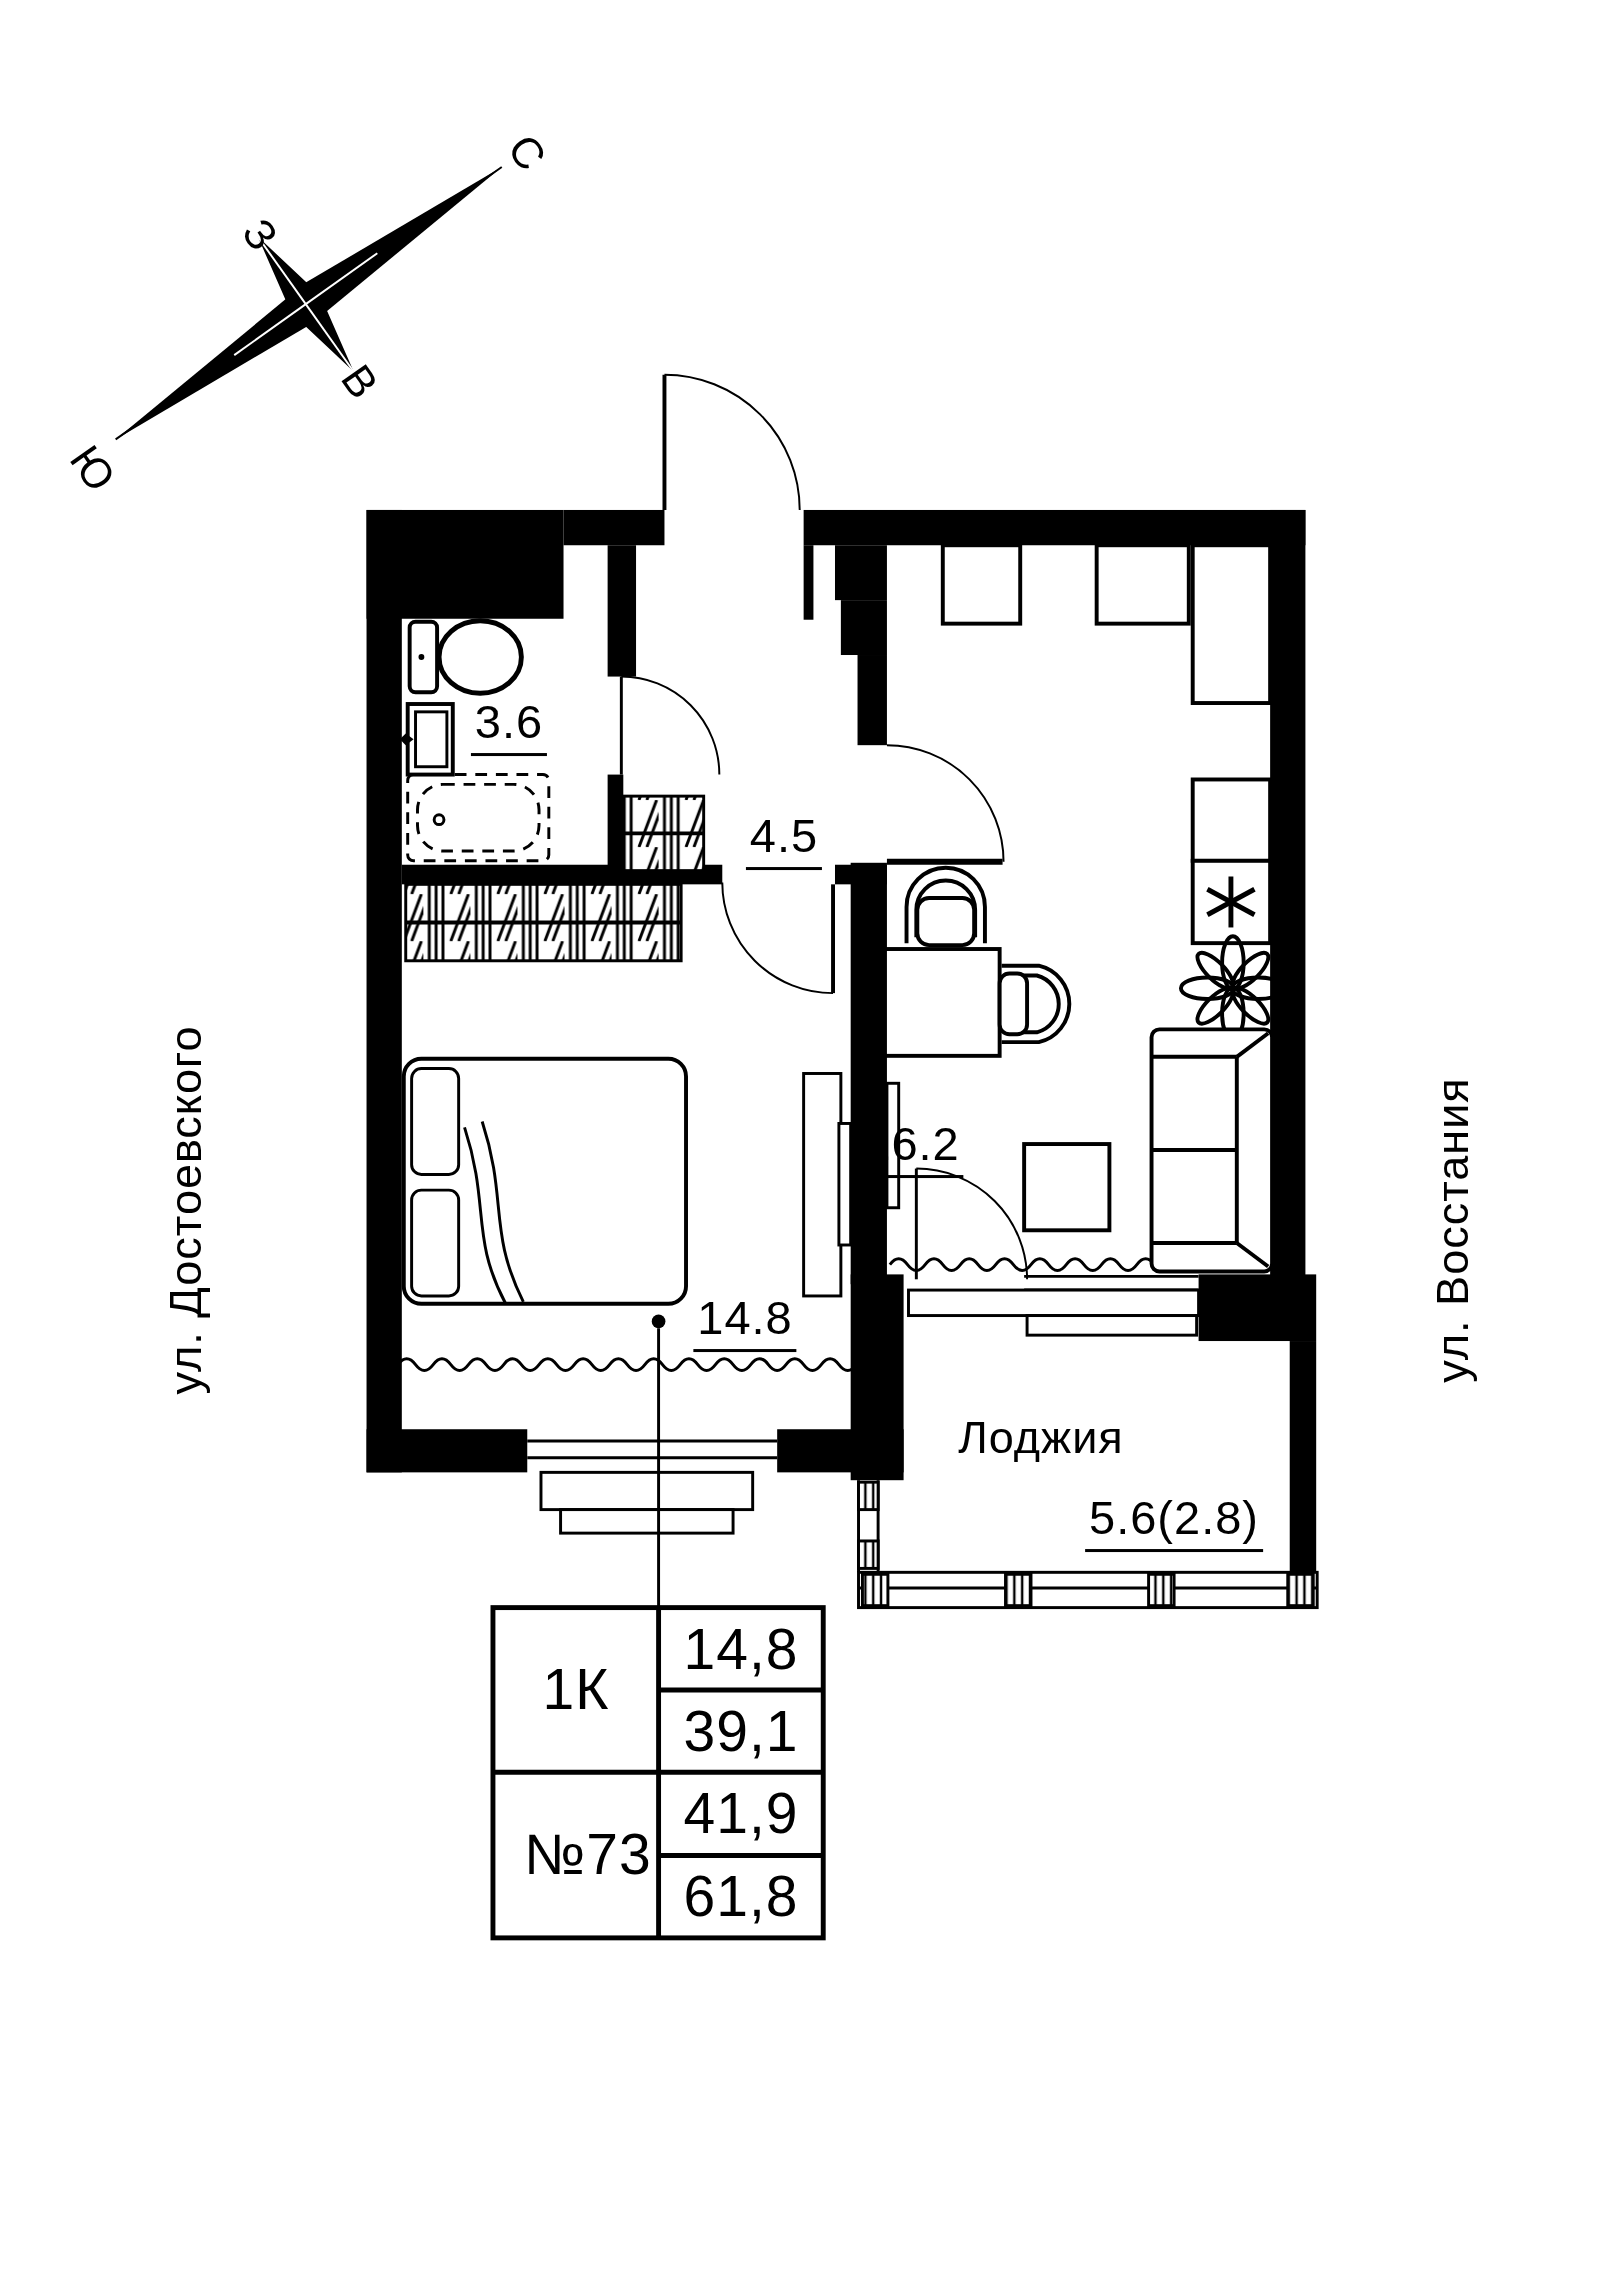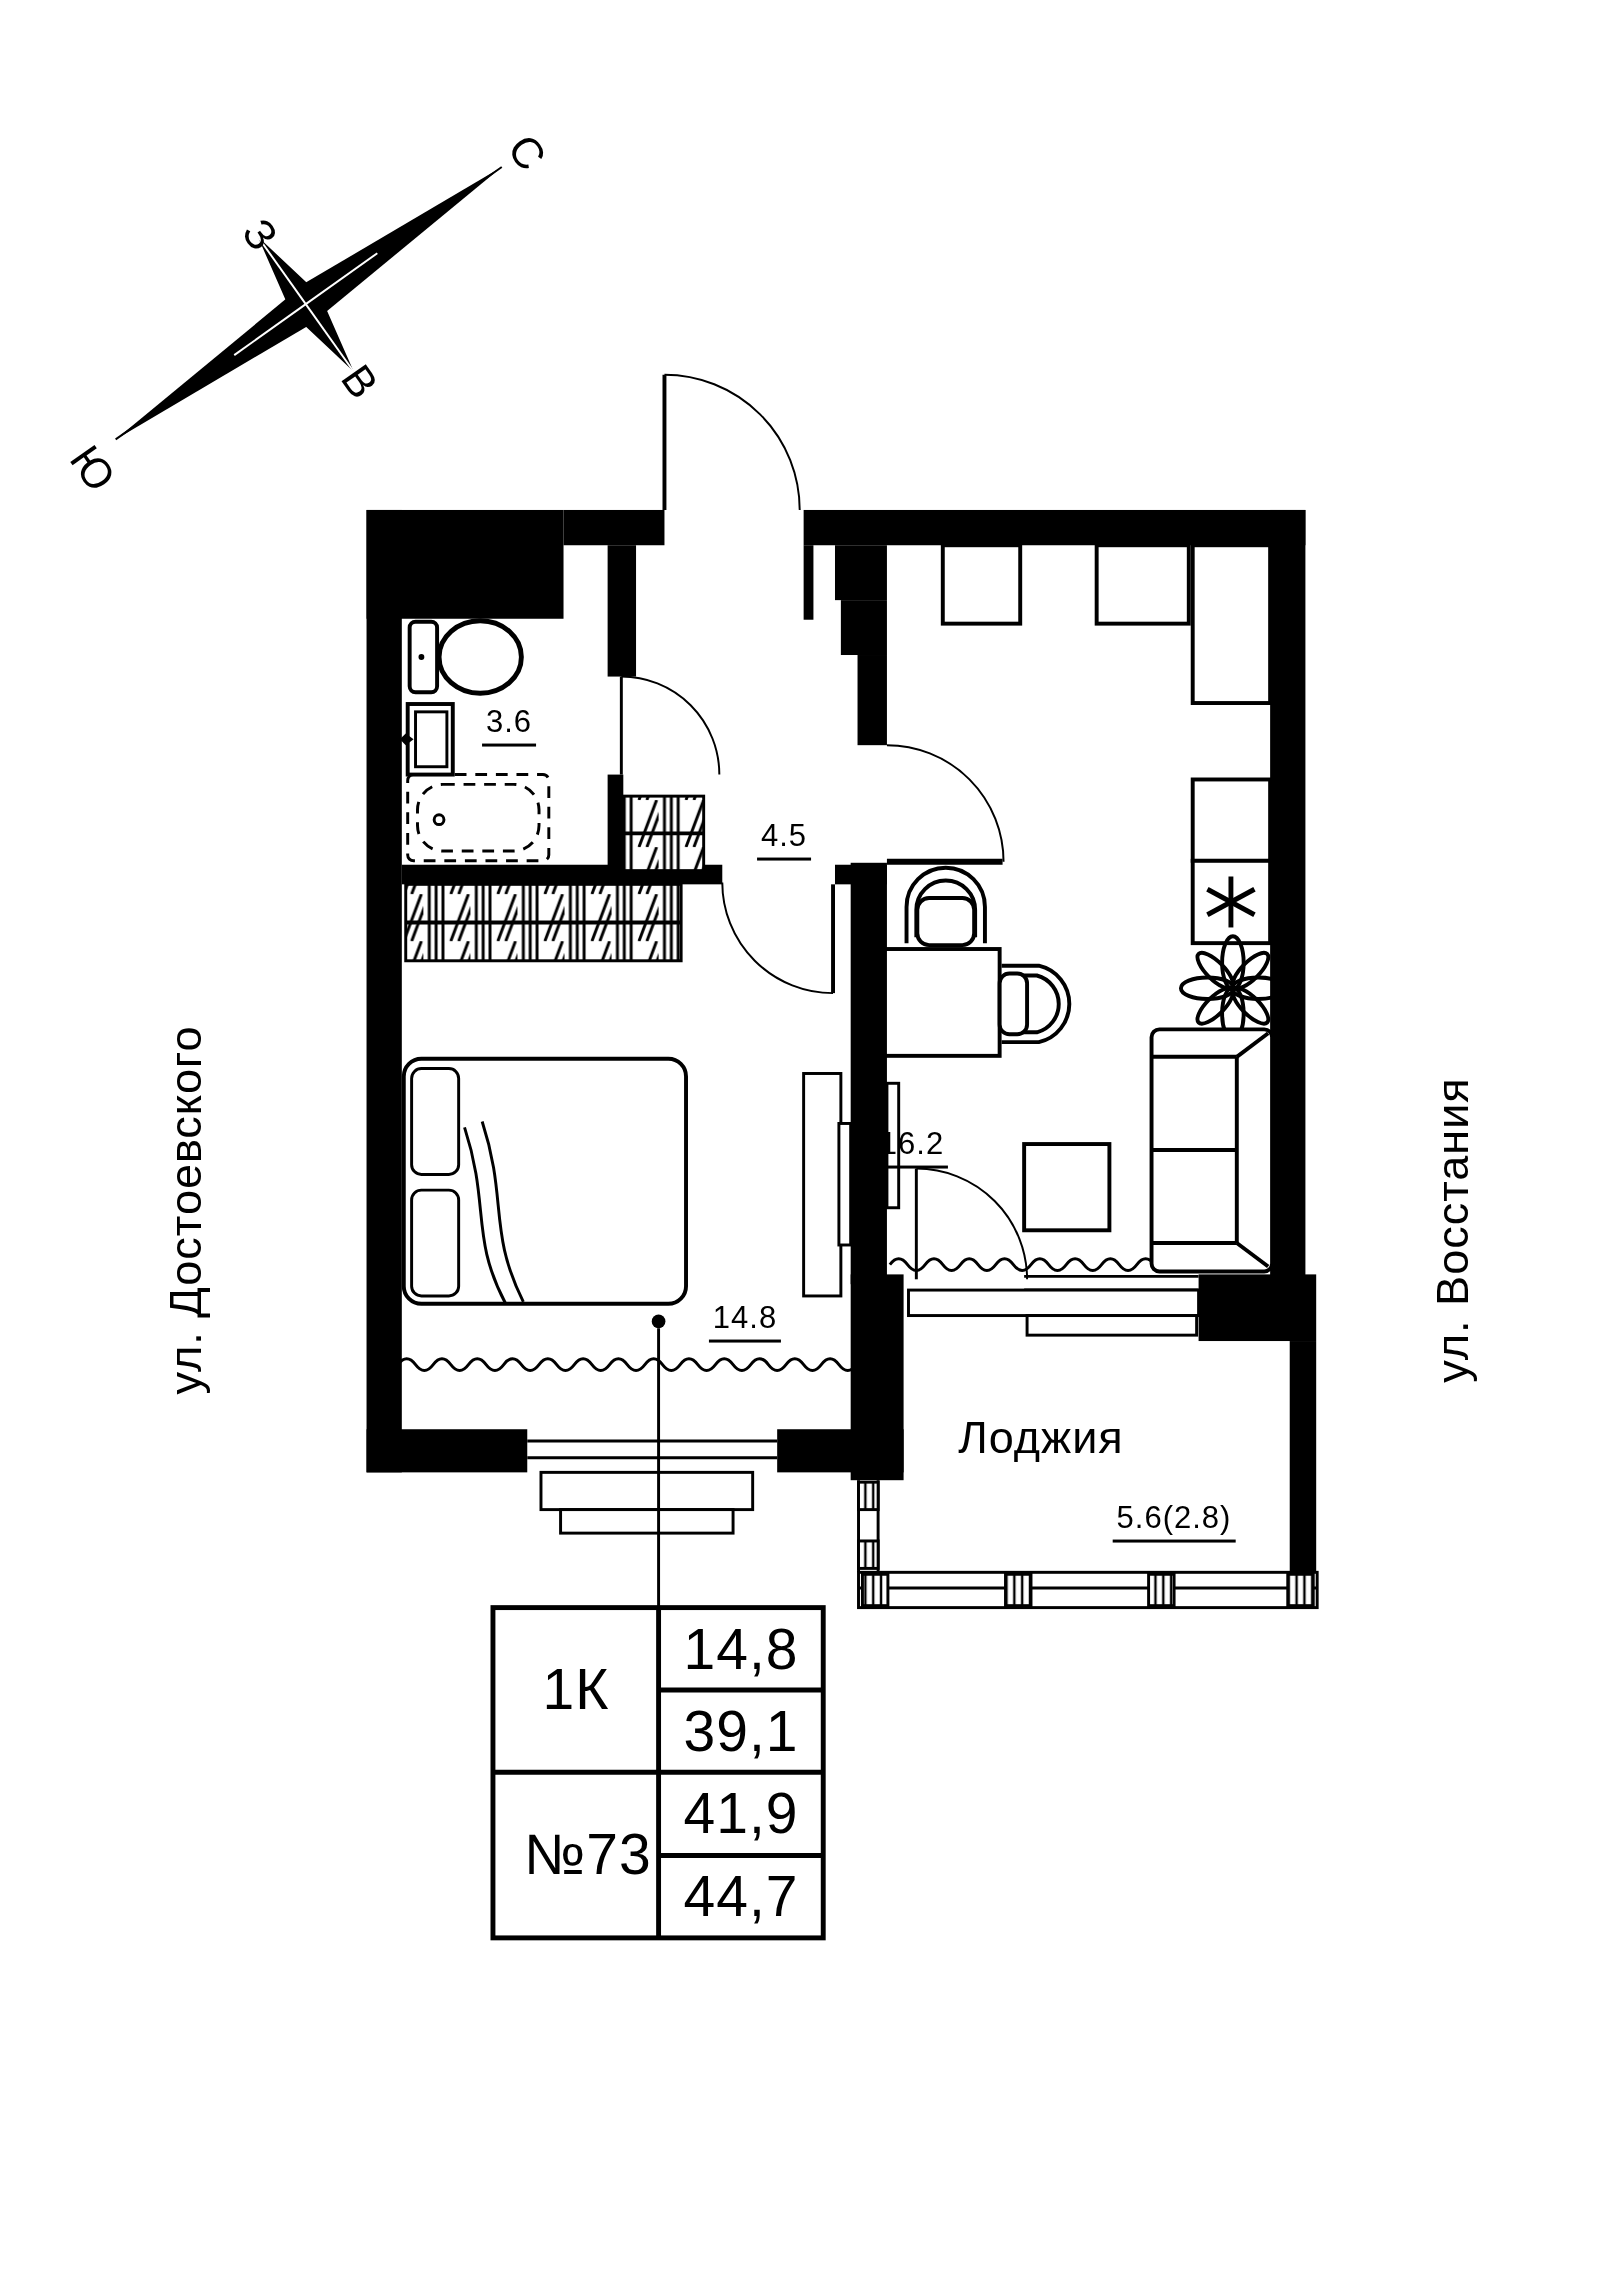--- a/index.html
+++ b/index.html
@@ -14,21 +14,21 @@
   .plan-svg{position:absolute;left:0;top:0;}
   .lbl{
     position:absolute;
     transform:translate(-50%,-50%);
     white-space:nowrap;
     font-size:45px;
     color:#000;
     letter-spacing:1px;
   }
   .area{
-    font-size:31px;
+    font-size:47px;
     border-bottom:3.9px solid #000;
     padding:0 3.9px 3.9px 3.9px;
   }
   .street-v-left{transform:translate(-50%,-50%) rotate(-90deg);}
   .street-v-right{transform:translate(-50%,-50%) rotate(-90deg);}
   .compass-letter{font-size:43px;}
   .c-n{transform:translate(-50%,-50%) rotate(55deg);}
   .c-w{transform:translate(-50%,-50%) rotate(55deg);}
   .c-e{transform:translate(-50%,-50%) rotate(55deg);}
   .c-s{transform:translate(-50%,-50%) rotate(55deg);}
@@ -251,16 +251,16 @@
   <span class="lbl area" style="left:912px;top:1147px;">16.2</span>
   <span class="lbl area" style="left:745px;top:1321px;">14.8</span>
   <span class="lbl" style="left:1041px;top:1438px;">Лоджия</span>
   <span class="lbl area" style="left:1174px;top:1521px;">5.6(2.8)</span>
 
   <span class="lbl tbl-txt" style="left:576px;top:1689px;">1К</span>
   <span class="lbl tbl-txt" style="left:556px;top:1854px;margin-left:32px;">№73</span>
   <span class="lbl tbl-txt" style="left:741px;top:1649px;">14,8</span>
   <span class="lbl tbl-txt" style="left:741px;top:1731px;">39,1</span>
   <span class="lbl tbl-txt" style="left:741px;top:1813px;">41,9</span>
-  <span class="lbl tbl-txt" style="left:741px;top:1896px;">44,7</span>
+  <span class="lbl tbl-txt" style="left:741px;top:1896px;">61,8</span>
 
 </div>
 
 
 </body></html>

